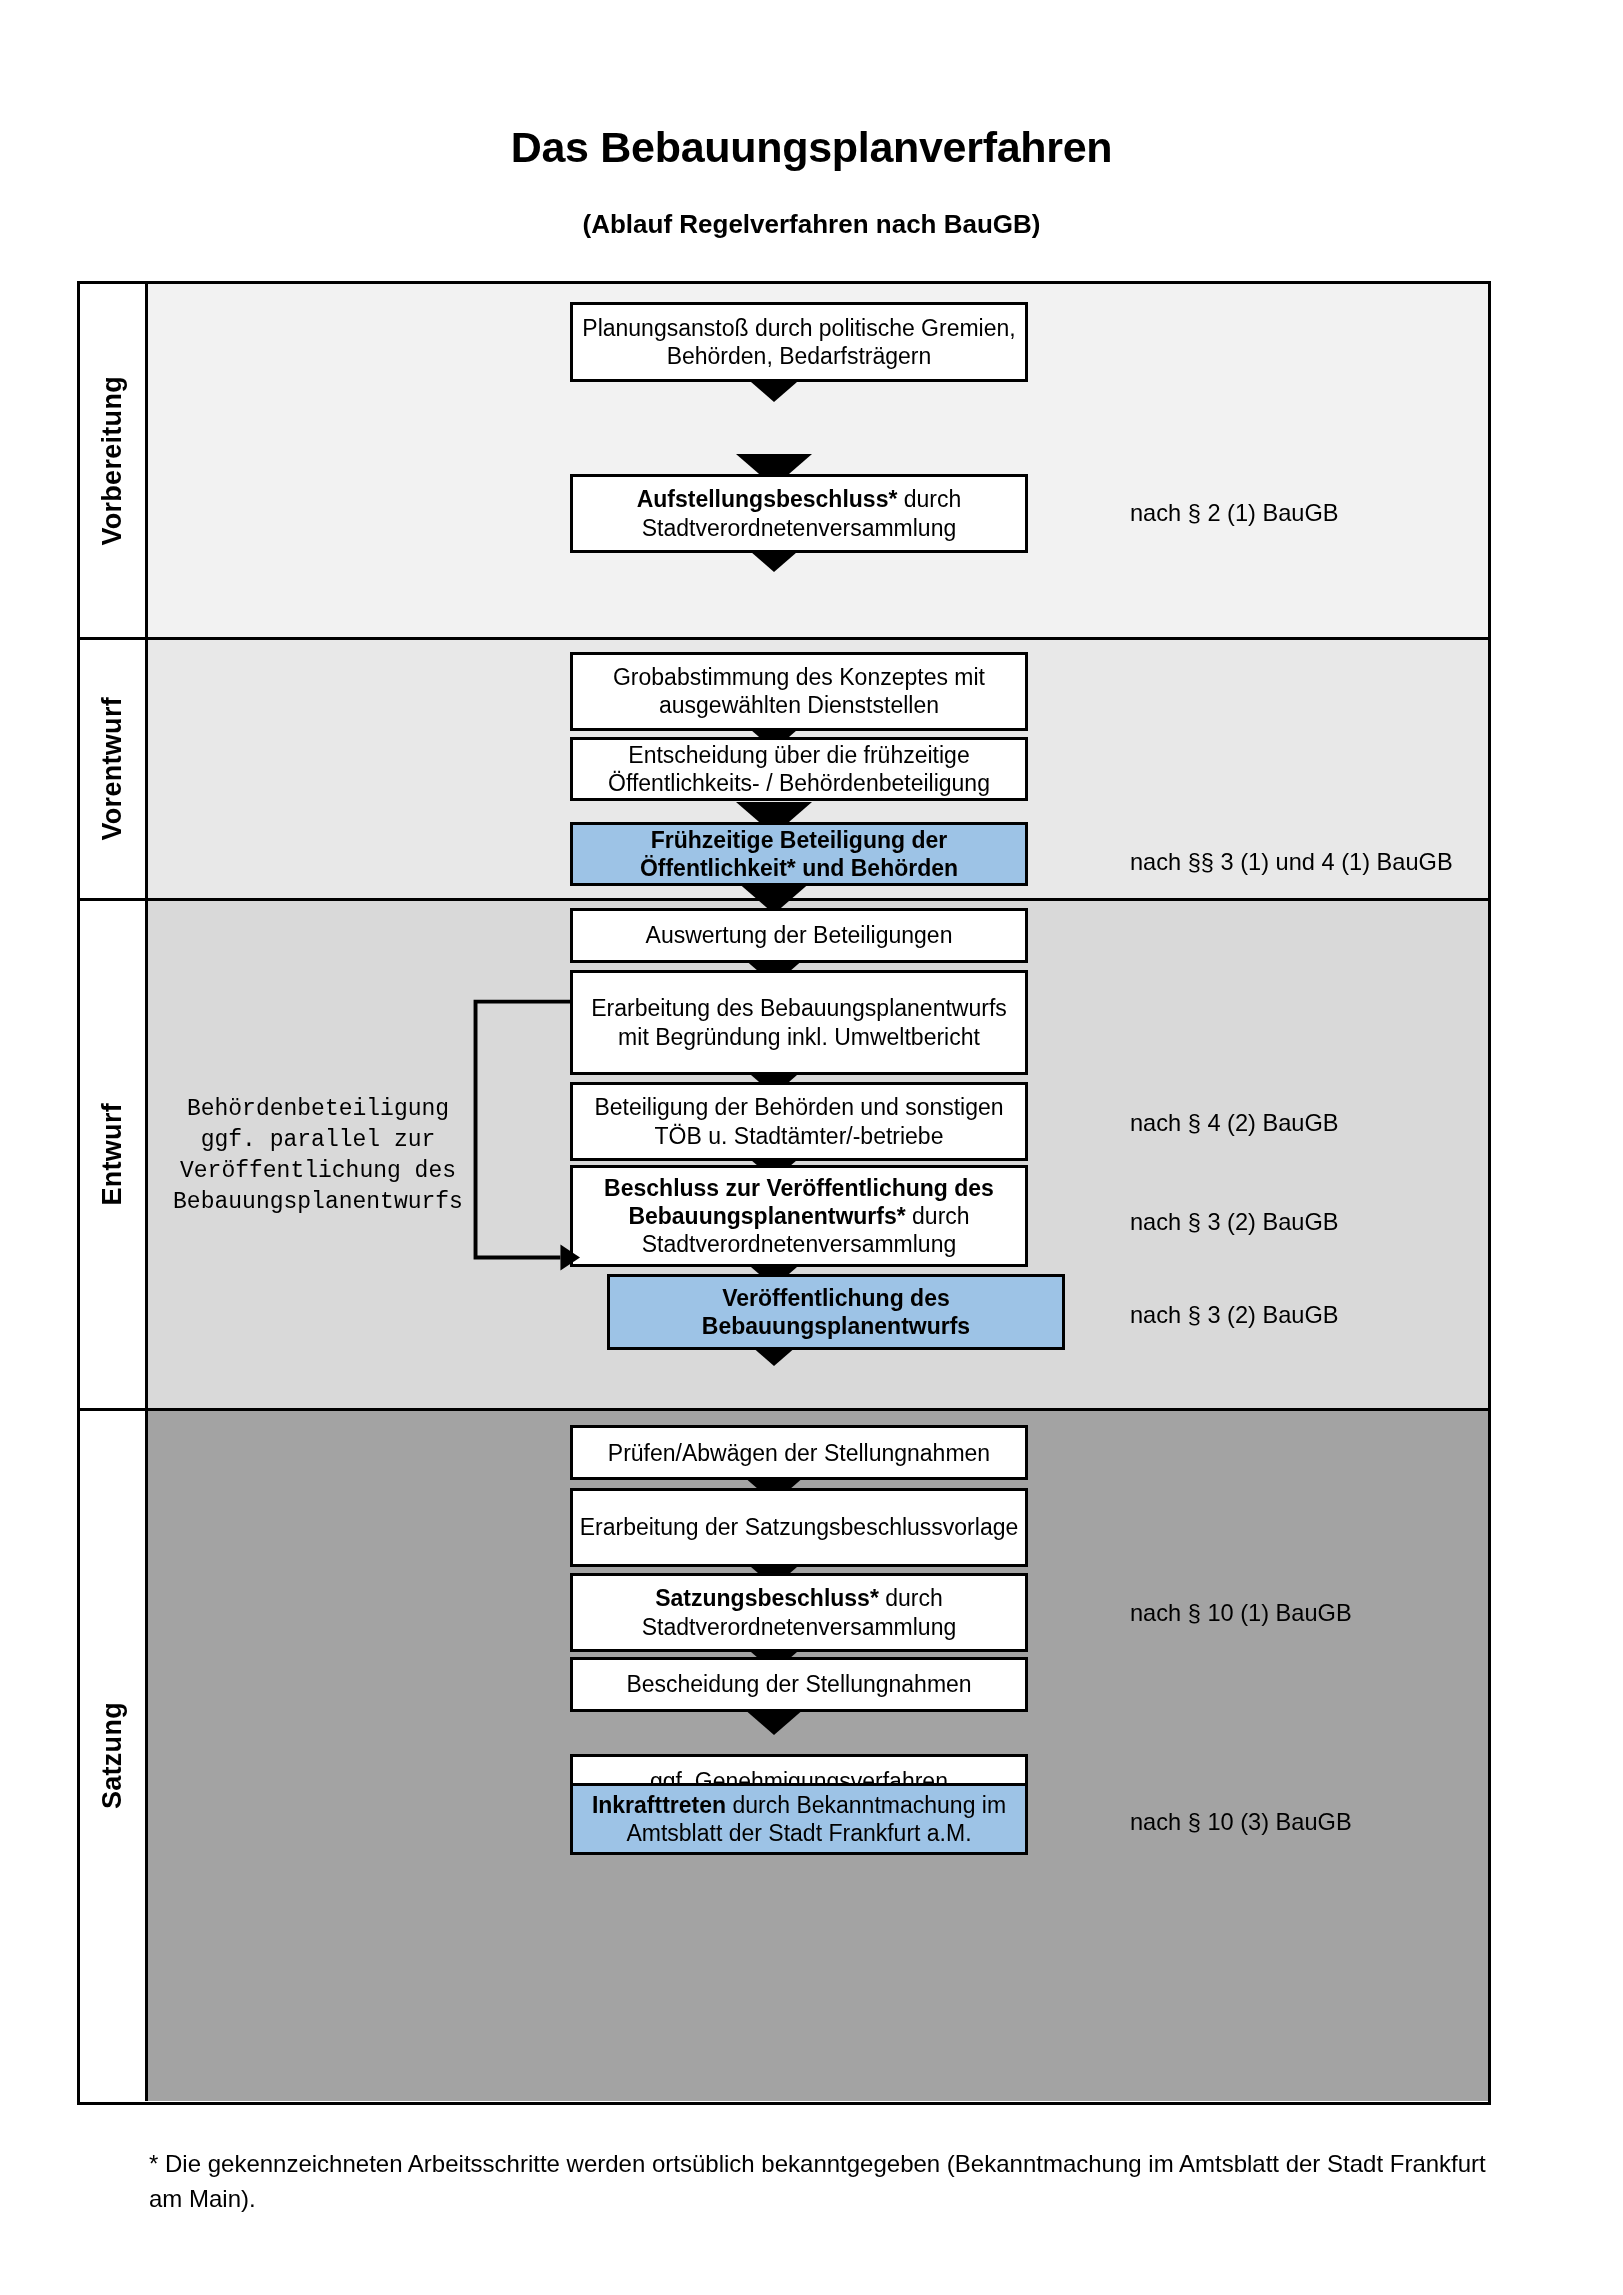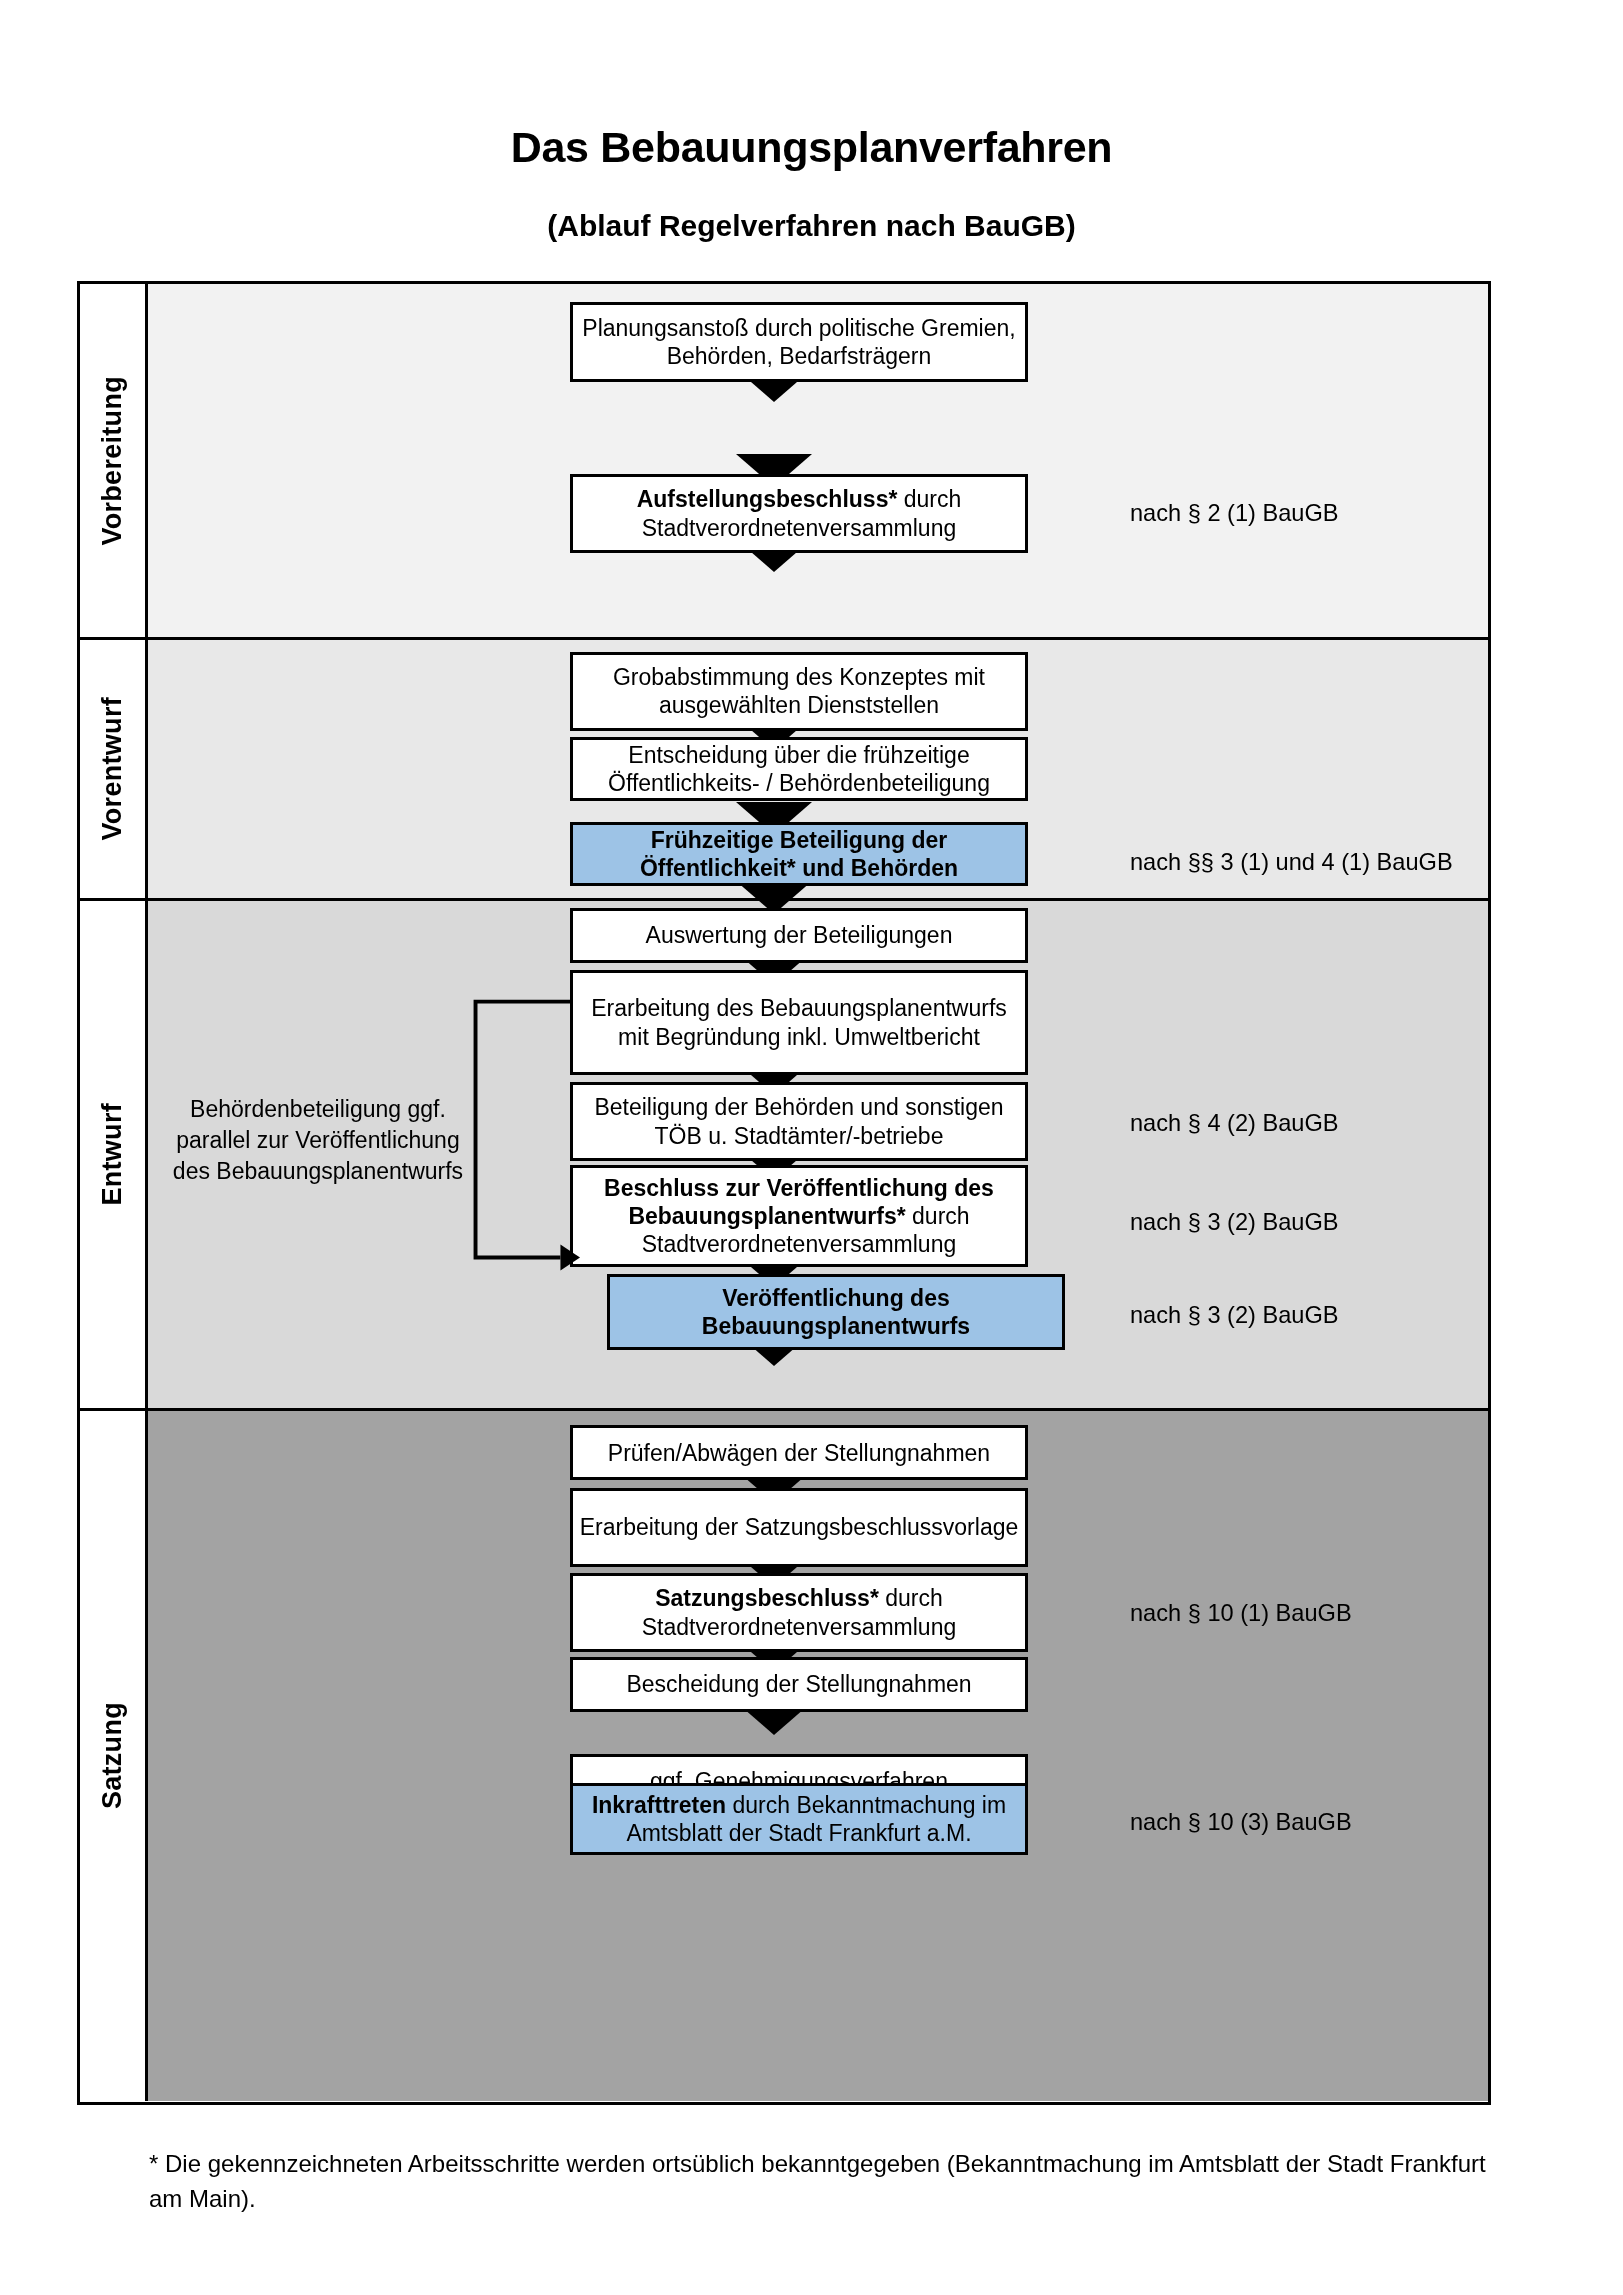--- a/index.html
+++ b/index.html
@@ -24,21 +24,21 @@
     text-align: center;
     font-size: 43px;
     font-weight: bold;
     letter-spacing: -0.3px;
   }
   .subtitle {
     position: absolute;
     left: 0; right: 0;
     top: 209px;
     text-align: center;
-    font-size: 30px;
+    font-size: 26px;
     font-weight: bold;
   }
 
   
   #frame {
     position: absolute;
     left: 77px;
     top: 281px;
     width: 1414px;   
     height: 1824px;  
@@ -212,21 +212,21 @@
       <div class="note" style="top:209px;">nach §§ 3 (1) und 4 (1) BauGB</div>
     </div>
   </div>
 
   <div class="phase" style="height:510px;">
     <div class="phase-label">
       <span>Entwurf</span>
     </div>
     <div class="phase-body bg-entwurf">
 
-      <div class="side-note" style="top:193px;">Behördenbeteiligung ggf. parallel zur Veröffentlichung des Bebauungsplanentwurfs</div>
+      <div class="side-note" style="top:193px;font-family:Liberation Mono, monospace;">Behördenbeteiligung ggf. parallel zur Veröffentlichung des Bebauungsplanentwurfs</div>
 
       <svg class="bracket" style="left:321px; top:95px; width:111px; height:275px;" viewBox="0 0 170 420">
         <path d="M 155 8 L 10 8 L 10 400 L 140 400" stroke="#000" stroke-width="6" fill="none"></path>
         <polygon points="140,380 170,400 140,420" fill="#000"></polygon>
       </svg>
 
       <div class="fbox" style="top:6.5px; height:55px;">
         <span class="txt">Auswertung der Beteiligungen</span>
       </div>
       <div class="arrow" style="top:51px;"></div>

